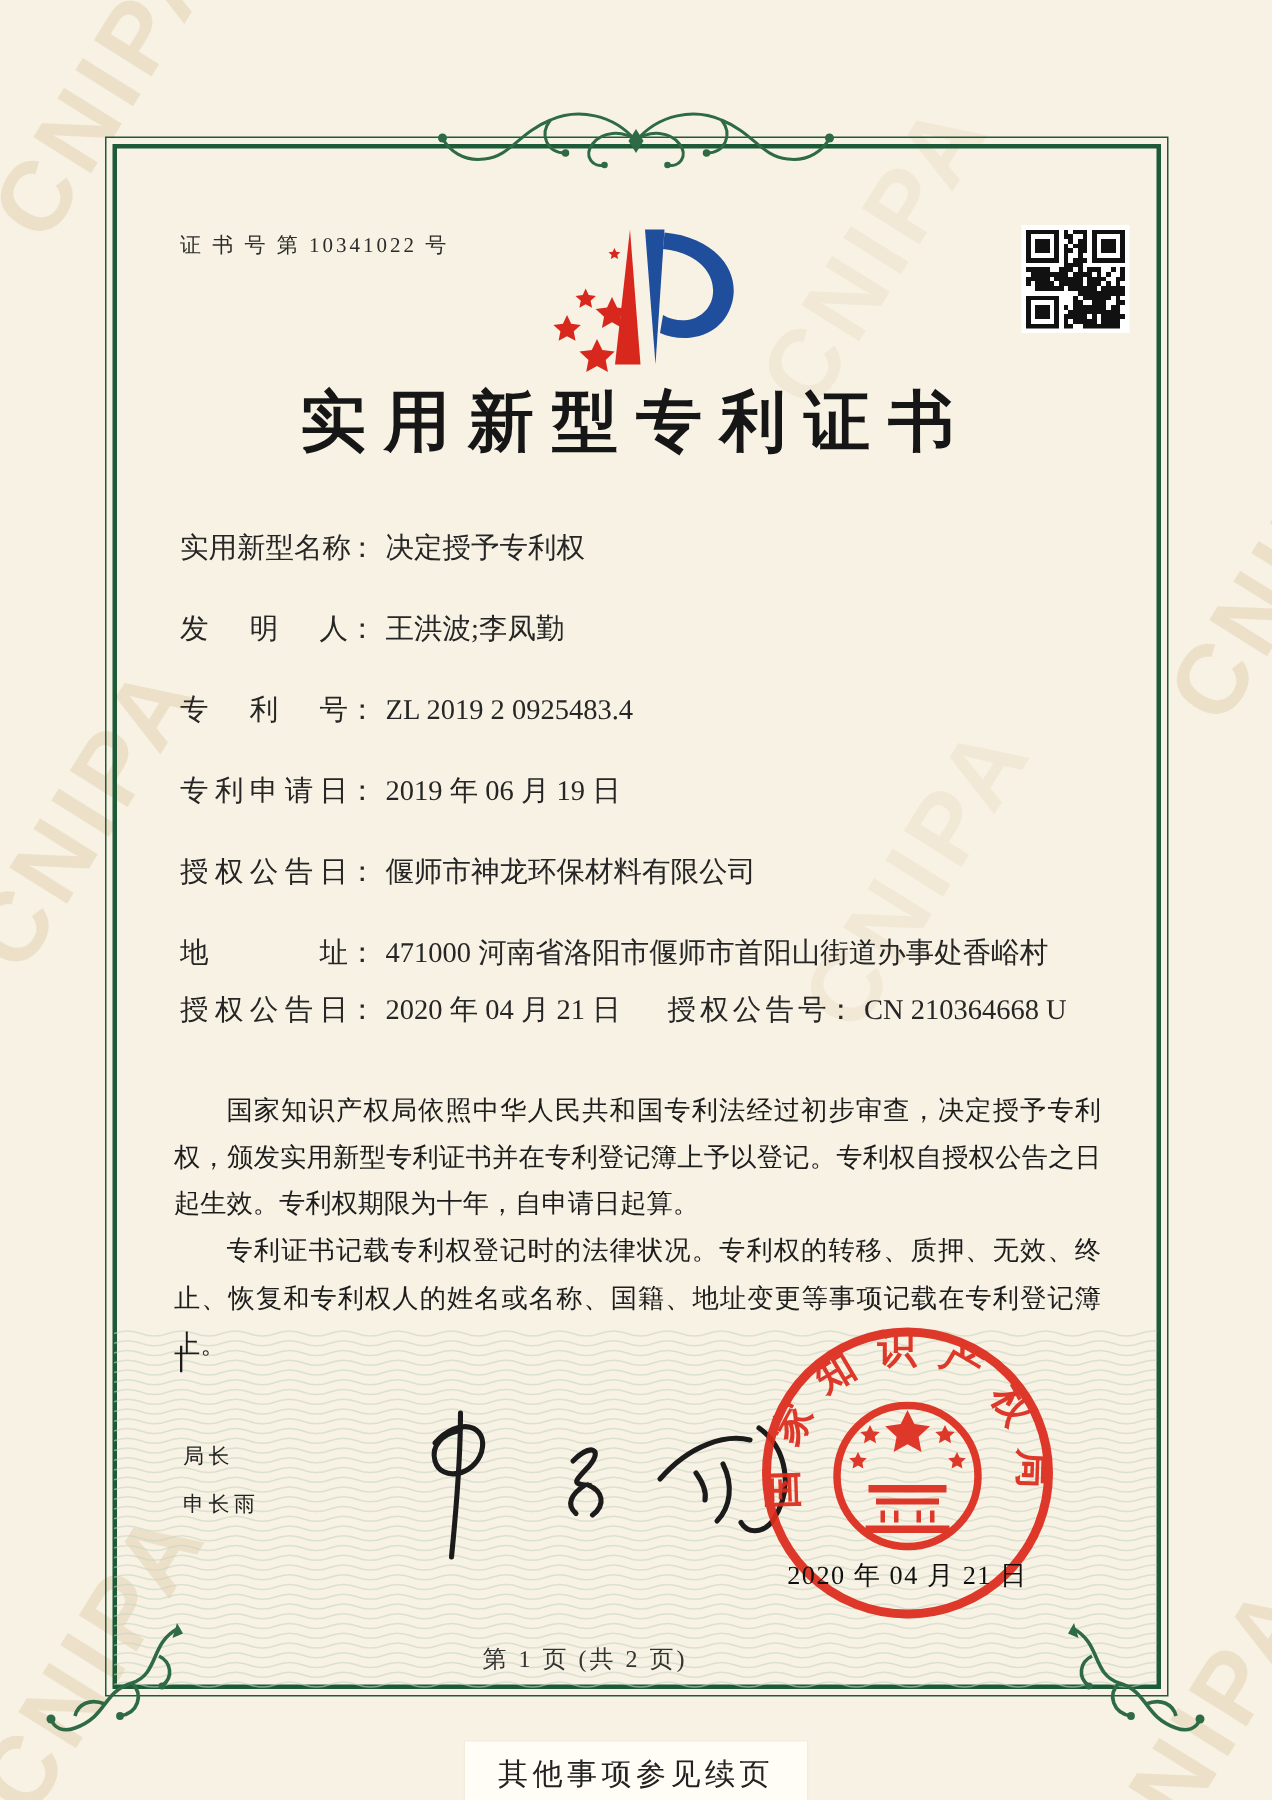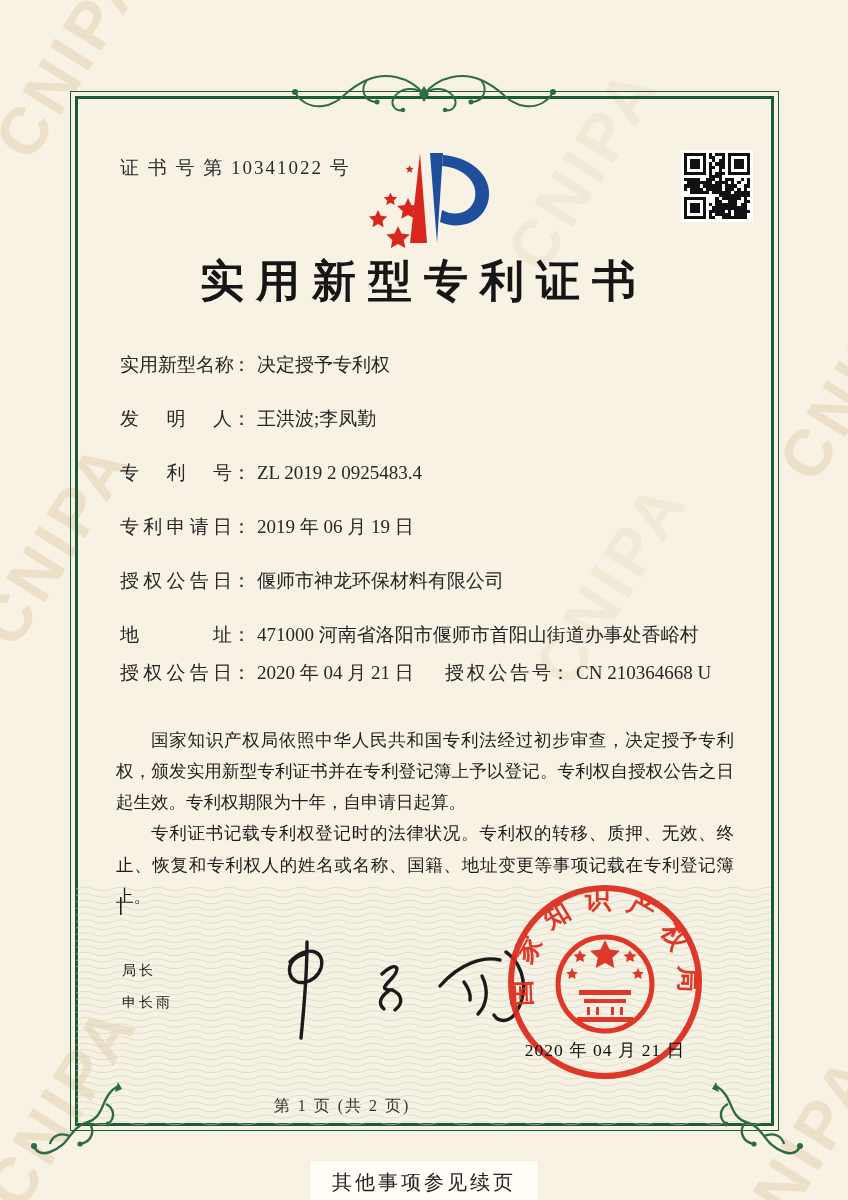--- a/index.html
+++ b/index.html
@@ -16,21 +16,21 @@
   
   .border-outer{position:absolute;left:70px;top:91px;width:707px;height:1038px;
       border:1.6px solid #1c5a38;z-index:1;}
   .border-inner{position:absolute;left:4px;top:4px;right:4px;bottom:4px;border:3px solid #1c5a38;}
 
   
   #waves{position:absolute;left:76px;top:884px;width:695px;height:243px;z-index:1;}
 
   .content{position:absolute;inset:0;z-index:3;}
 
-  .certno{position:absolute;left:120px;top:155px;font-size:19px;letter-spacing:2px;color:#2b2b2b;}
+  .certno{position:absolute;left:120px;top:155px;font-size:14px;letter-spacing:2px;color:#2b2b2b;}
 
   #logo{position:absolute;left:348px;top:146px;width:168px;height:108px;}
   #qr{position:absolute;left:681px;top:150px;width:66px;height:66px;background:#fff;padding:3px;}
 
   .title{position:absolute;left:0;top:252px;width:848px;text-align:center;
       font-size:44px;font-weight:bold;letter-spacing:12px;color:#161616;}
 
   .fields{position:absolute;left:120px;top:352px;width:620px;font-size:19px;}
   .frow{position:absolute;left:0;white-space:nowrap;color:#262626;}
   .flabel{display:inline-block;width:112px;text-align:justify;text-align-last:justify;vertical-align:top;}
@@ -47,21 +47,21 @@
   .signer{position:absolute;left:122px;top:962px;font-size:14px;color:#222;
       font-family:"Liberation Sans","DejaVu Sans",sans-serif;}
   .signer div{margin-bottom:14px;letter-spacing:3px;}
   #signature{position:absolute;left:232px;top:932px;width:320px;height:115px;}
 
   #seal{position:absolute;left:503px;top:878px;width:204px;height:212px;opacity:.93;}
   .sealdate{position:absolute;left:505px;top:1038px;width:200px;text-align:center;
       font-size:17.5px;color:#101010;letter-spacing:1px;z-index:4;}
 
   .pagefoot{position:absolute;left:0;top:1096px;width:684px;text-align:center;
-      font-size:16px;letter-spacing:2px;color:#333;z-index:3;}
+      font-size:16px;letter-spacing:2px;color:#333;z-index:3;padding-left:48px;}
   .contnote{position:absolute;left:50%;transform:translateX(-50%);top:1140px;
       background:#fffdf6;padding:8px 22px;font-size:20px;letter-spacing:3px;color:#222;
       box-shadow:0 0 0 1px rgba(0,0,0,0.02);z-index:3;margin-top:21px;}
 
   .ornament{position:absolute;z-index:2;}
   #orn-top{left:289px;top:64px;}
   #corner-bl{left:30px;top:1078px;}
   #corner-br{left:708px;top:1078px;transform:scaleX(-1);}
 </style>
 </head>

